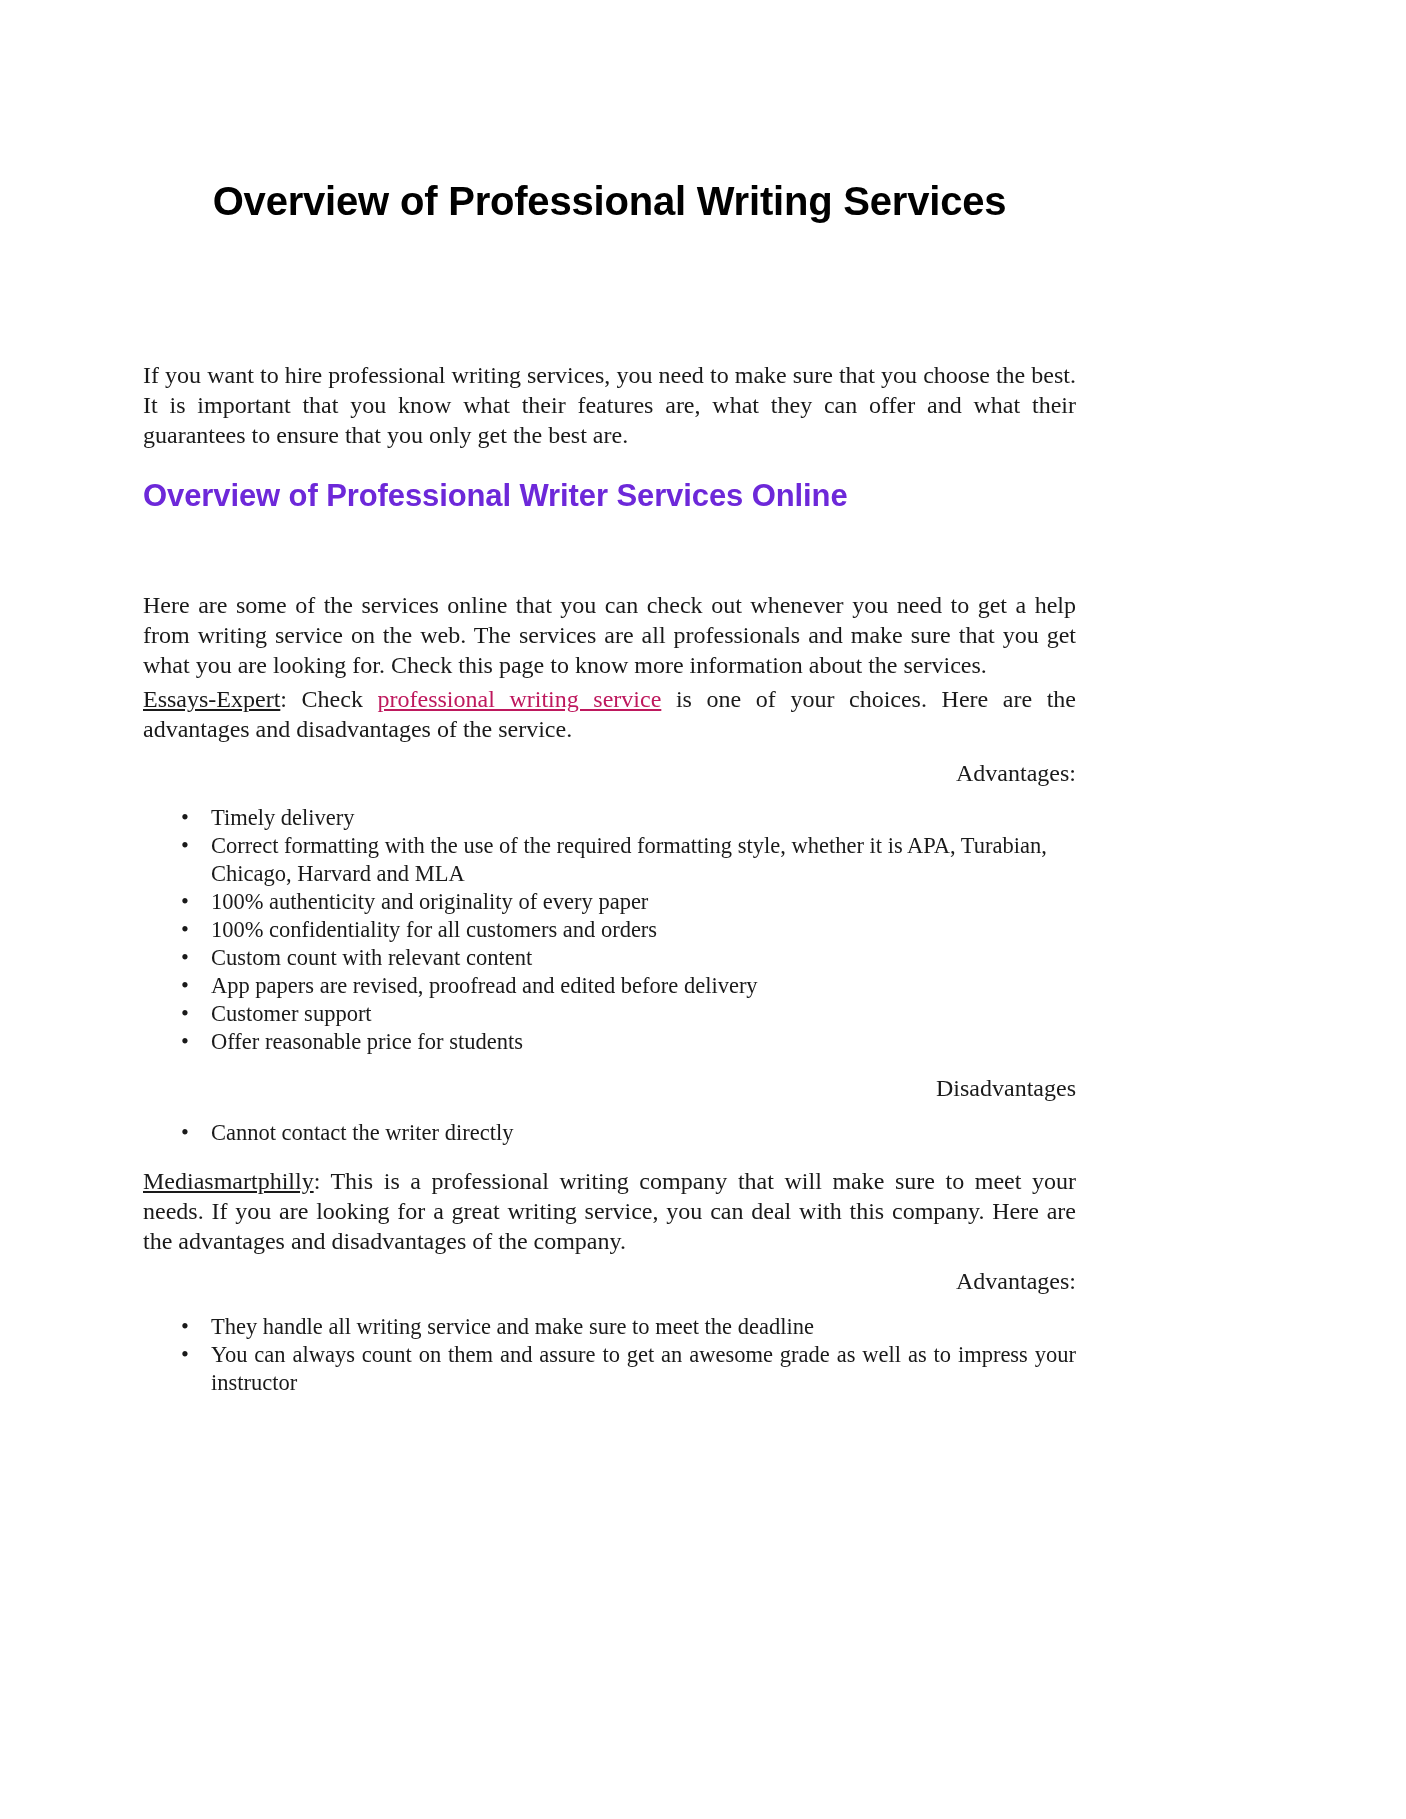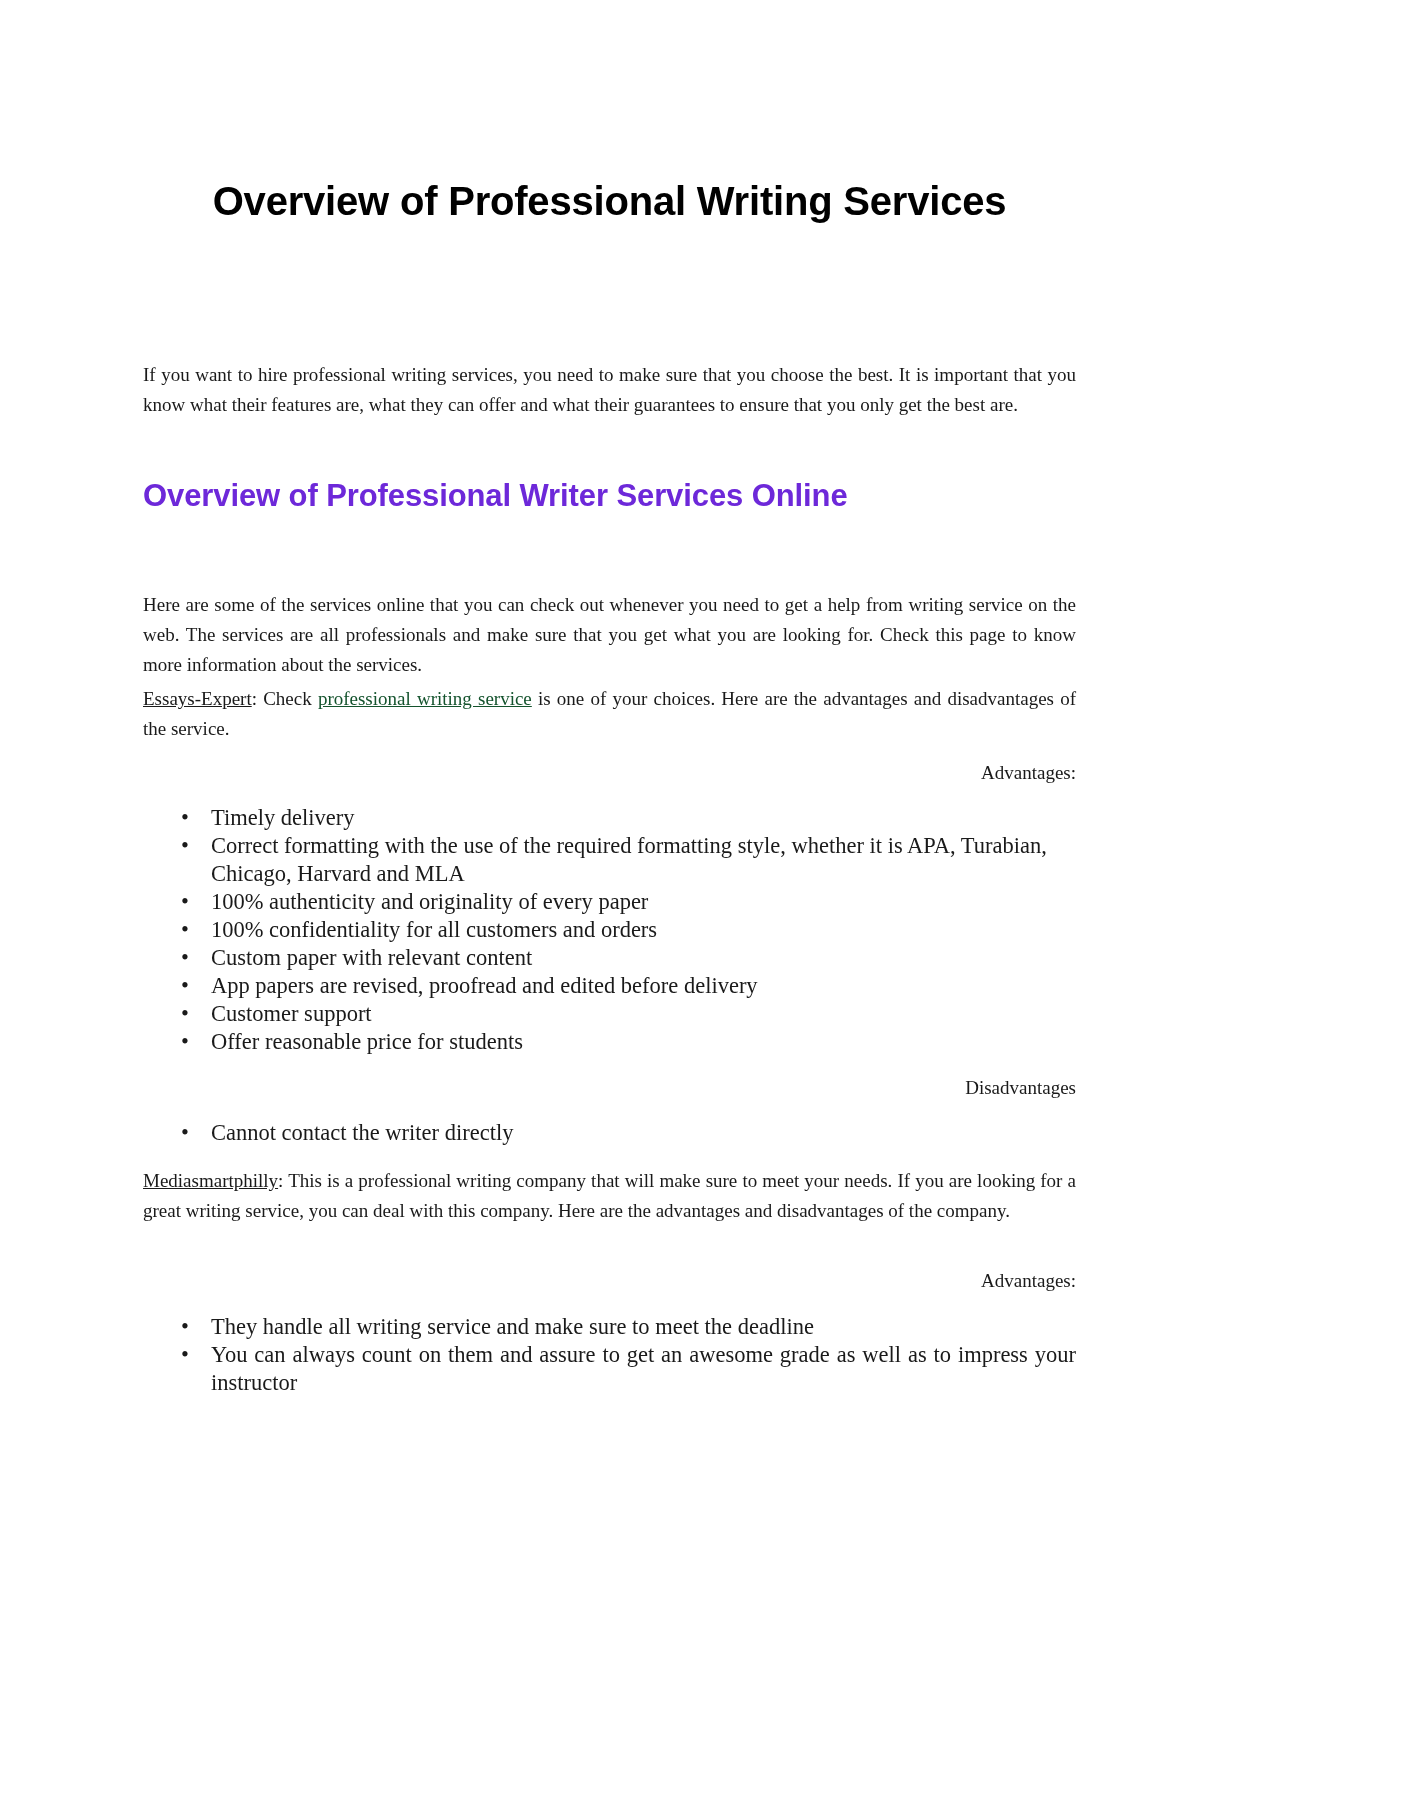--- a/index.html
+++ b/index.html
@@ -56,36 +56,36 @@
     font-size: 31px;
     line-height: 1.15;
     letter-spacing: -0.1px;
     color: #6d28d9;
   }
 
   
   p.body-par {
     margin: 0;
     padding: 0;
-    font-size: 19px;
+    font-size: 24px;
     line-height: 30px;
     text-align: justify;
     text-justify: inter-word;
     color: #1a1a1a;
   }
   p.body-par.plain {
     text-align: right;
   }
 
   .bold-underline {
     font-weight: normal;
     text-decoration: underline;
   }
   a.doc-link {
-    color: #14532d;
+    color: #be185d;
     text-decoration: underline;
   }
 
   
   ul.doc-list {
     margin: 0;
     padding: 0;
     list-style: none;
   }
   ul.doc-list li {
@@ -139,21 +139,21 @@
     <div class="blk" style="top:758px;">
       <p class="body-par plain">Advantages:</p>
     </div>
 
     <div class="blk" style="top:804px;">
       <ul class="doc-list">
         <li><span class="bullet">•</span><span class="li-text">Timely delivery</span></li>
         <li><span class="bullet">•</span><span class="li-text">Correct formatting with the use of the required formatting style, whether it is APA, Turabian, Chicago, Harvard and MLA</span></li>
         <li><span class="bullet">•</span><span class="li-text">100% authenticity and originality of every paper</span></li>
         <li><span class="bullet">•</span><span class="li-text">100% confidentiality for all customers and orders</span></li>
-        <li><span class="bullet">•</span><span class="li-text">Custom paper with relevant content</span></li>
+        <li><span class="bullet">•</span><span class="li-text">Custom count with relevant content</span></li>
         <li><span class="bullet">•</span><span class="li-text">App papers are revised, proofread and edited before delivery</span></li>
         <li><span class="bullet">•</span><span class="li-text">Customer support</span></li>
         <li><span class="bullet">•</span><span class="li-text">Offer reasonable price for students</span></li>
       </ul>
     </div>
 
     <div class="blk" style="top:1073px;">
       <p class="body-par plain">Disadvantages</p>
     </div>
 

